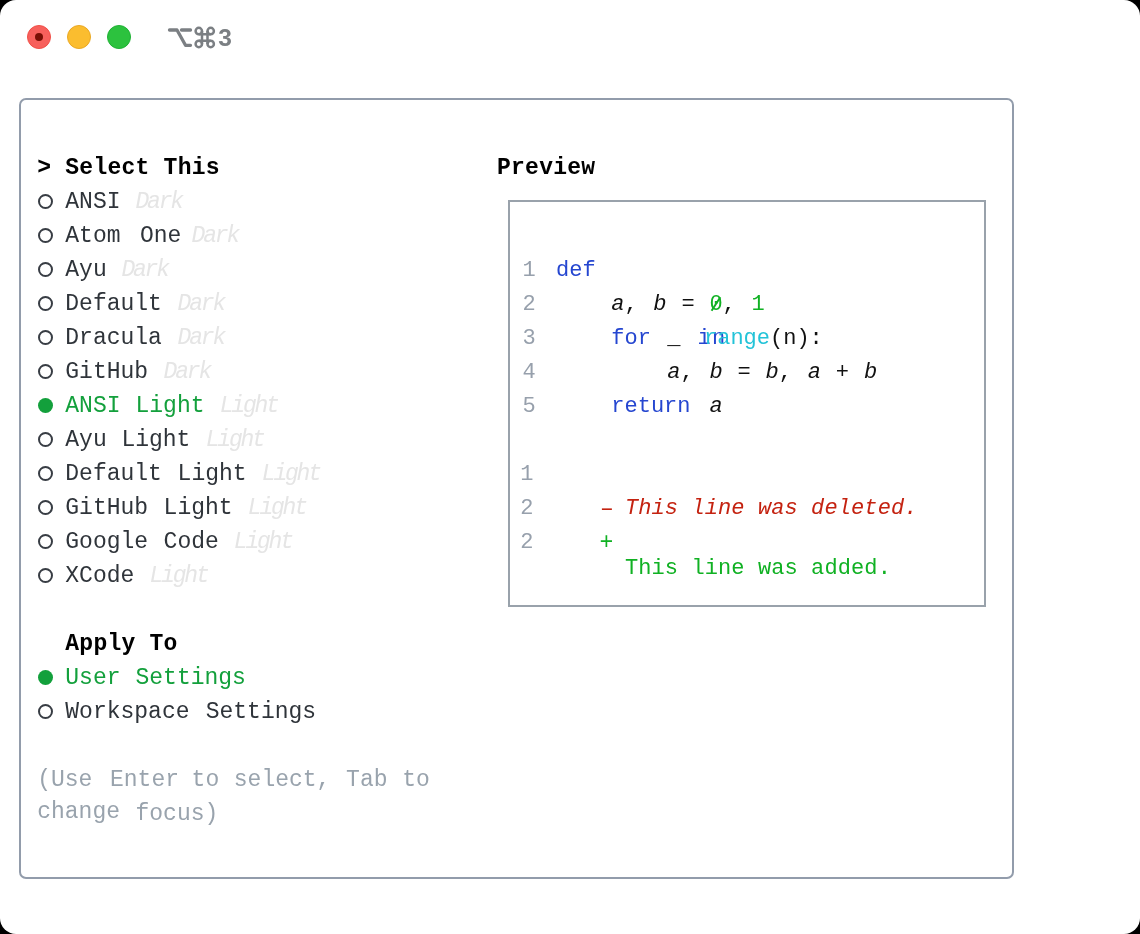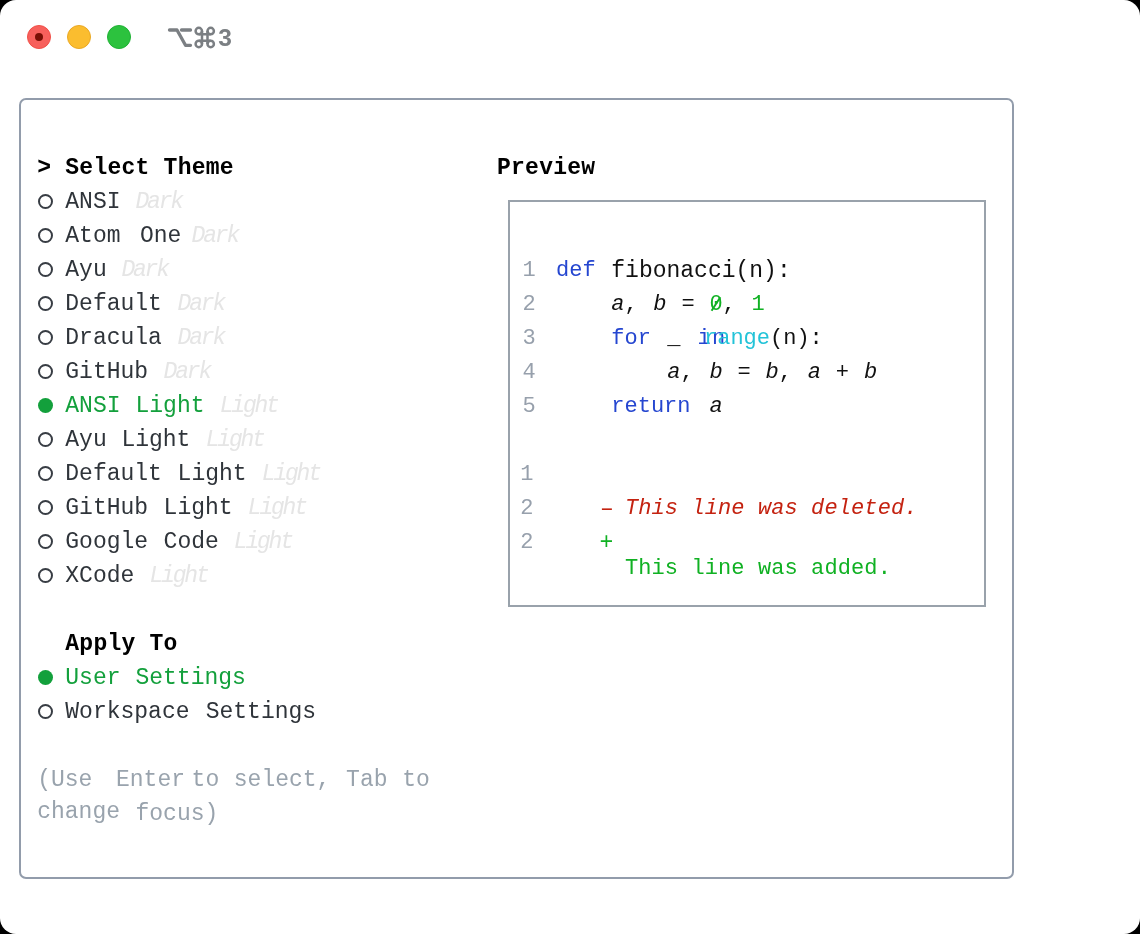--- a/index.html
+++ b/index.html
@@ -49,21 +49,21 @@
       <circle cx="38.8" cy="23.95" r="3.2"></circle>
       <circle cx="50.7" cy="23.95" r="3.2"></circle>
       <path d="M 42 11.05 V 23.95 M 47.5 11.05 V 23.95 M 38.8 14.25 H 50.7 M 38.8 20.75 H 50.7"></path>
     </g>
     <text x="58.3" y="26.4" font-family="Liberation Sans" font-weight="bold" font-size="24.5" fill="#7b7f83">3</text>
   </svg>
   <div id="outer"></div>
   <div id="pv"></div>
   <div class="t b" style="left:37.2px;top:150.6px;">&gt;</div>
   <div class="t b" style="left:65.3px;top:150.6px;">Select</div>
-  <div class="t b" style="left:163.6px;top:150.6px;">Theme</div>
+  <div class="t b" style="left:163.6px;top:150.6px;">This</div>
   <div class="t nm" style="left:65.3px;top:184.6px;">ANSI</div>
   <div class="t sx" style="left:135.5px;top:184.6px;">Dark</div>
   <div class="t nm" style="left:65.3px;top:218.6px;">Atom</div>
   <div class="t nm" style="left:140px;top:218.6px;text-align:right;">One</div>
   <div class="t sx" style="left:191.6px;top:218.6px;">Dark</div>
   <div class="t nm" style="left:65.3px;top:252.6px;">Ayu</div>
   <div class="t sx" style="left:121.4px;top:252.6px;">Dark</div>
   <div class="t nm" style="left:65.3px;top:286.6px;">Default</div>
   <div class="t sx" style="left:177.6px;top:286.6px;">Dark</div>
   <div class="t nm" style="left:65.3px;top:320.6px;">Dracula</div>
@@ -87,31 +87,30 @@
   <div class="t sx" style="left:233.8px;top:524.6px;">Light</div>
   <div class="t nm" style="left:65.3px;top:558.6px;">XCode</div>
   <div class="t sx" style="left:149.5px;top:558.6px;">Light</div>
   <div class="t b" style="left:65.3px;top:626.6px;">Apply</div>
   <div class="t b" style="left:149.5px;top:626.6px;">To</div>
   <div class="t gn" style="left:65.3px;top:660.6px;">User</div>
   <div class="t gn" style="left:135.5px;top:660.6px;">Settings</div>
   <div class="t nm" style="left:65.3px;top:694.6px;">Workspace</div>
   <div class="t nm" style="left:205.7px;top:694.6px;">Settings</div>
   <div class="t gy" style="left:37.2px;top:762.6px;">(Use</div>
-  <div class="t gy" style="left:116px;top:762.6px;">Enter</div>
+  <div class="t gy" style="left:110px;top:762.6px;">Enter</div>
   <div class="t gy" style="left:191.6px;top:762.6px;">to</div>
   <div class="t gy" style="left:233.8px;top:762.6px;">select,</div>
   <div class="t gy" style="left:346.1px;top:762.6px;">Tab</div>
   <div class="t gy" style="left:402.2px;top:762.6px;">to</div>
   <div class="t gy" style="left:37.2px;top:795px;">change</div>
   <div class="t gy" style="left:135.5px;top:796.6px;">focus)</div>
   <div class="t b" style="left:497.0px;top:150.6px;">Preview</div>
   <div class="t num c22" style="left:522.6px;top:254.1px;">1</div>
   <div class="t kw c22" style="left:556.1px;top:254.1px;">def</div>
-  <div class="t cd" style="left:611.3px;top:254.1px;">fibonacci(n):</div>
   <div class="t num c22" style="left:522.6px;top:288.1px;">2</div>
   <div class="t cd c22" style="left:611.2px;top:288.1px;"><span class="it">a</span>,</div>
   <div class="t cd c22" style="left:653.3px;top:288.1px;"><span class="it">b</span></div>
   <div class="t cd c22" style="left:681.4px;top:288.1px;">=</div>
   <div class="t cd c22" style="left:709.4px;top:288.1px;"><span class="lit">0</span>,</div>
   <div class="t lit c22" style="left:751.6px;top:288.1px;">1</div>
   <div class="t num c22" style="left:522.6px;top:322.1px;">3</div>
   <div class="t kw c22" style="left:611.3px;top:322.1px;">for</div>
   <div class="t cd c22" style="left:667.3px;top:322.1px;">_</div>
   <div class="t kw c22 inw" style="left:697.6px;top:322.1px;">in</div>

